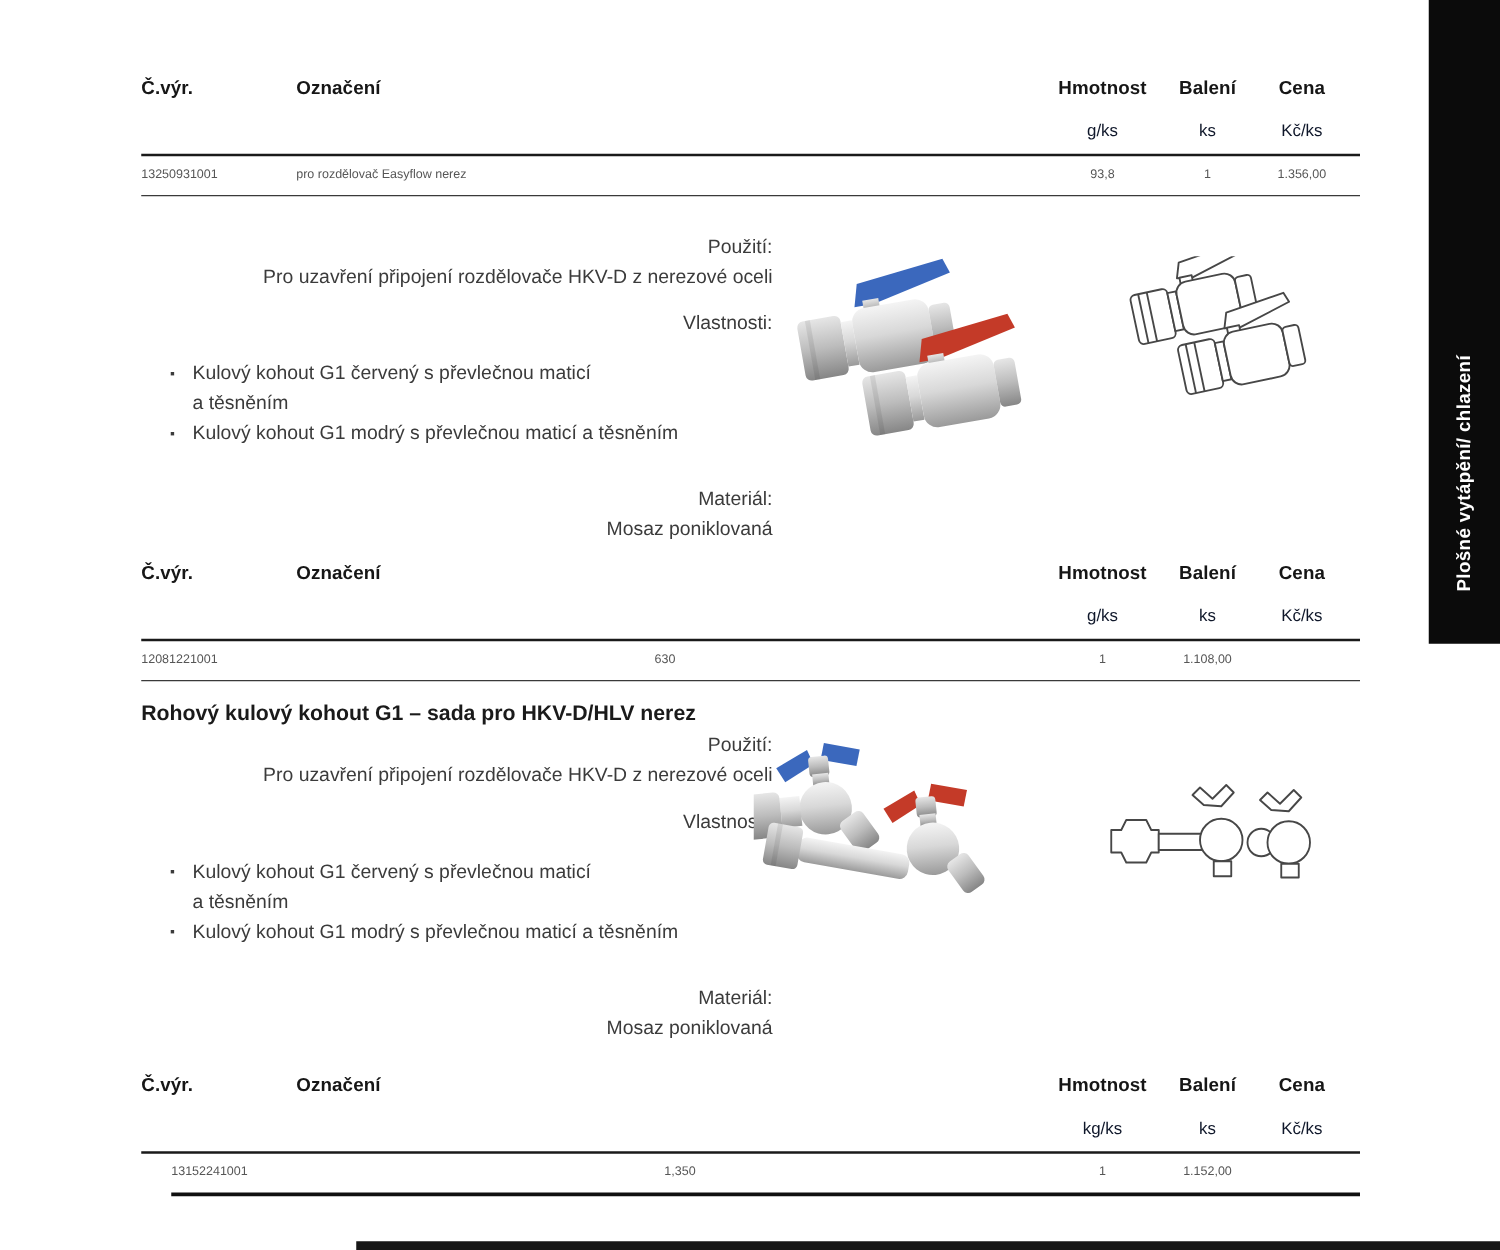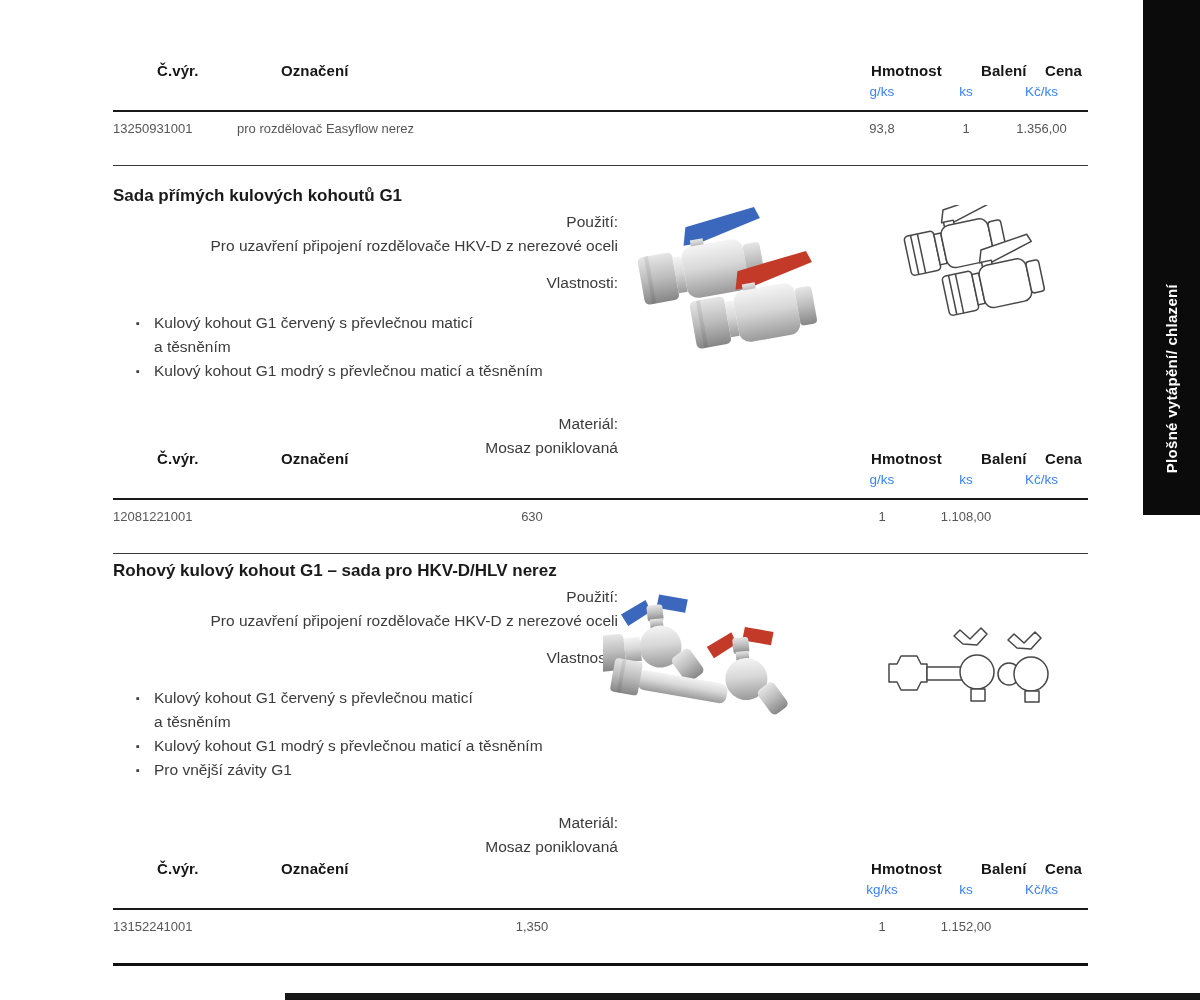--- a/index.html
+++ b/index.html
@@ -4,25 +4,25 @@
 <style>
   html,body{margin:0;padding:0;}
   body{
     width:1200px;height:1000px;position:relative;background:#ffffff;
     font-family:"Liberation Sans", sans-serif;color:#222;overflow:hidden;
   }
   
   .cat-table{position:absolute;left:113px;width:975px;}
   .g5{display:grid;grid-template-columns:124px 1fr 110px 58px 93px;}
   .thead{padding-bottom:11px;border-bottom:2px solid #1a1a1a;}
-  .hrow .h{font-weight:bold;font-size:15px;color:#161616;letter-spacing:.1px;margin-left:44px;}
+  .hrow .h{font-weight:bold;font-size:15px;color:#161616;letter-spacing:.1px;}
   .num{text-align:center;}
-  .urow{margin-top:5px;font-size:13.5px;color:#3b82f6;}
-  .trow{padding:9px 0 29px;font-size:13px;color:#565656;border-bottom:1.5px solid #3a3a3a;align-items:center;}
-  .trow.heavy{border-bottom:3px solid #101010;}
+  .urow{margin-top:18px;font-size:13.5px;color:#0f172a;}
+  .trow{padding:9px 0 11px;font-size:10px;color:#565656;border-bottom:1.5px solid #3a3a3a;align-items:center;}
+  .trow.heavy{border-bottom:3px solid #101010;margin-left:24px;}
   
   .sec{position:absolute;left:113px;width:505px;color:#3b3b3b;}
   .sec-title{font-size:17px;font-weight:bold;color:#1a1a1a;margin:0 0 4px 0;}
   .sec p{font-size:15.5px;line-height:24px;margin:0;text-align:right;}
   .gap{height:13px;}
   ul.props{list-style:none;margin:16px;padding:0;font-size:15.5px;line-height:24px;}
   ul.props li{position:relative;padding-left:25px;white-space:pre-line;}
   ul.props li::before{content:"\25AA";position:absolute;left:7px;top:0;font-size:11px;color:#3b3b3b;}
   
   .tab{position:absolute;right:0;top:0;width:57px;height:515px;background:#0b0b0b;
@@ -59,21 +59,20 @@
   <div class="g5 trow">
     <div>13250931001</div>
     <div>pro rozdělovač Easyflow nerez</div>
     <div class="num">93,8</div>
     <div class="num">1</div>
     <div class="num">1.356,00</div>
   </div>
 </div>
 
 <div class="sec" style="top:186px">
-  <h2 class="sec-title">Sada přímých kulových kohoutů G1</h2>
   <p>Použití:</p>
   <p>Pro uzavření připojení rozdělovače HKV-D z nerezové oceli</p>
   <div class="gap"></div>
   <p>Vlastnosti:</p>
   <ul class="props">
     <li>Kulový kohout G1 červený s převlečnou maticí
 a těsněním</li>
     <li>Kulový kohout G1 modrý s převlečnou maticí a těsněním</li>
   </ul>
   <div class="gap"></div>
@@ -171,21 +170,20 @@
 <div class="sec" style="top:561px">
   <h2 class="sec-title">Rohový kulový kohout G1 – sada pro HKV-D/HLV nerez</h2>
   <p>Použití:</p>
   <p>Pro uzavření připojení rozdělovače HKV-D z nerezové oceli</p>
   <div class="gap"></div>
   <p>Vlastnosti:</p>
   <ul class="props">
     <li>Kulový kohout G1 červený s převlečnou maticí
 a těsněním</li>
     <li>Kulový kohout G1 modrý s převlečnou maticí a těsněním</li>
-    <li>Pro vnější závity G1</li>
   </ul>
   <div class="gap"></div>
   <p>Materiál:</p>
   <p>Mosaz poniklovaná</p>
 </div>
 
 <div class="img-box" style="left:603px;top:583px;width:207px;height:162px">
   <svg width="207" height="162" viewBox="0 0 207 162">
 
     <g transform="translate(34,50) rotate(-6)">

